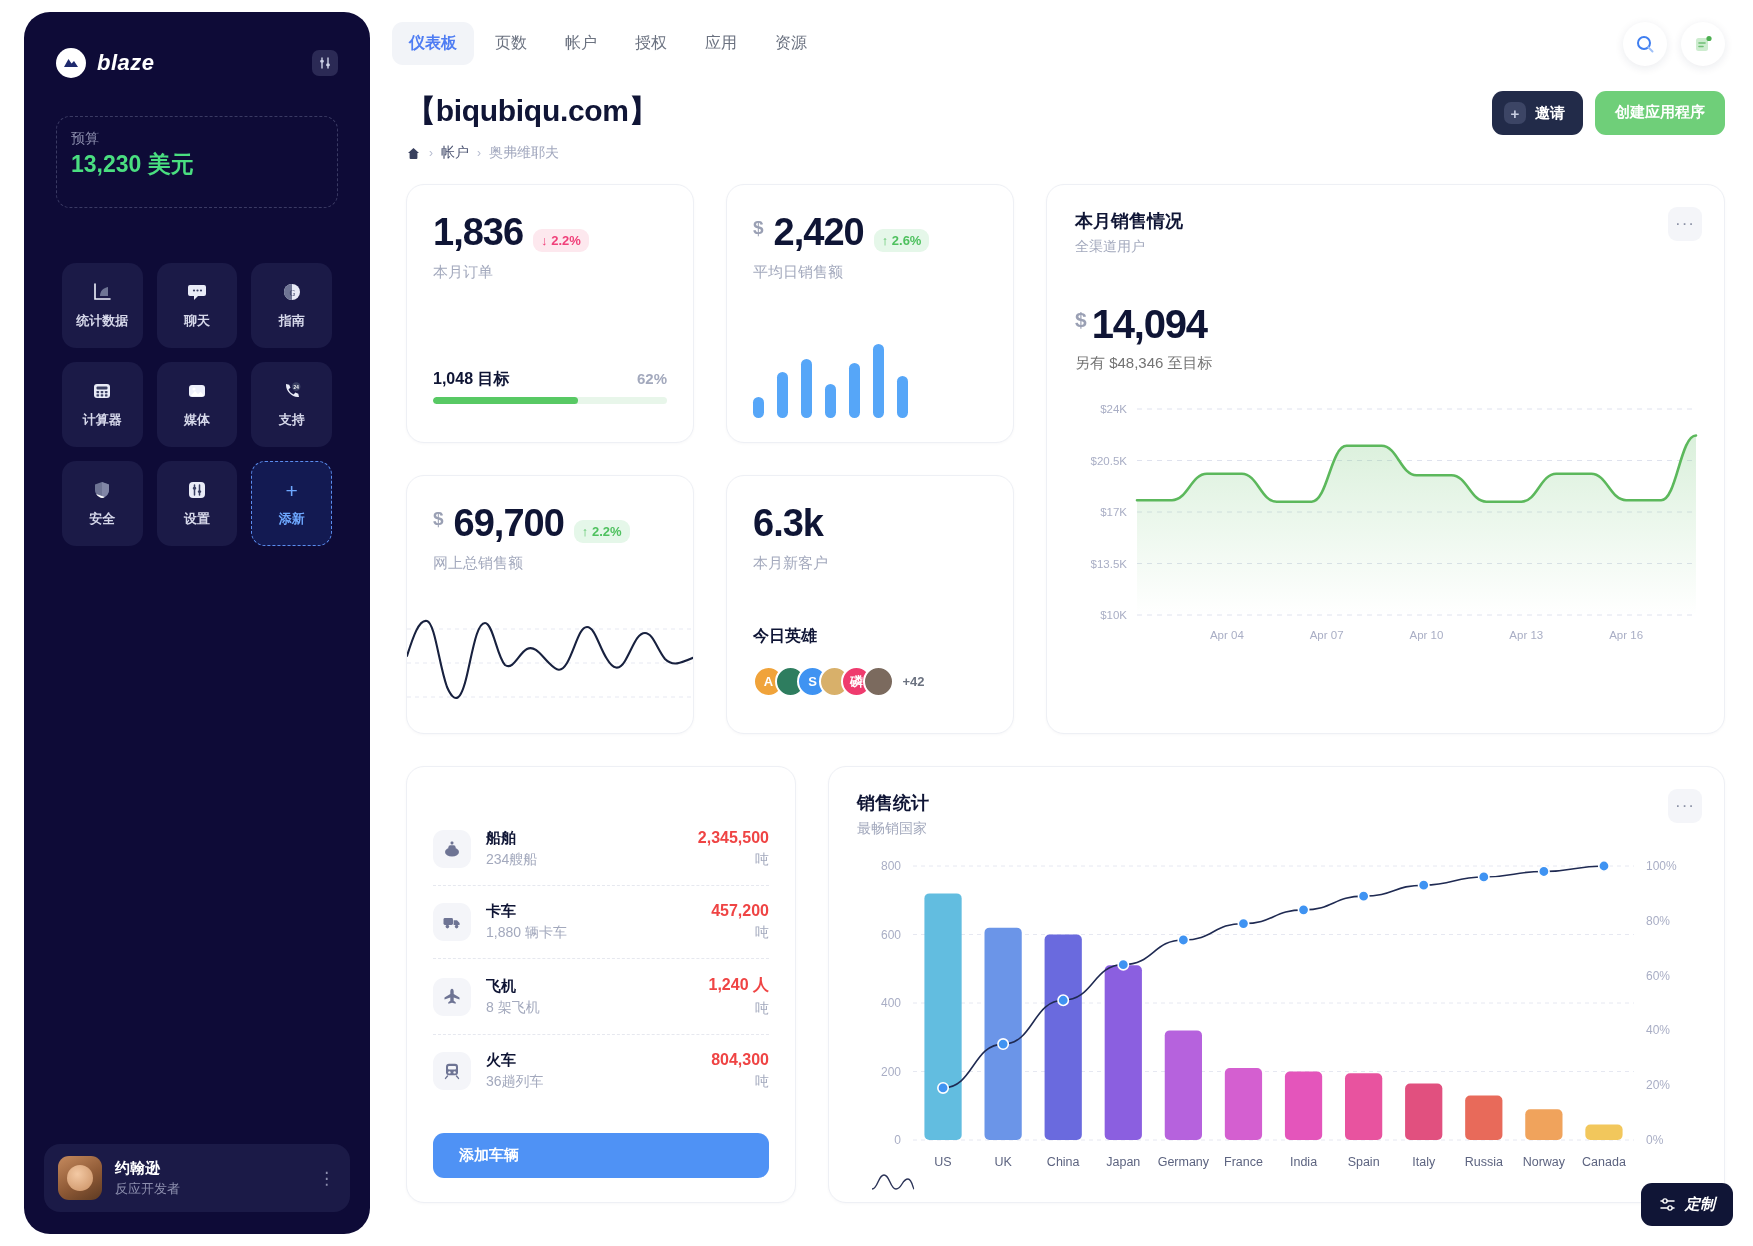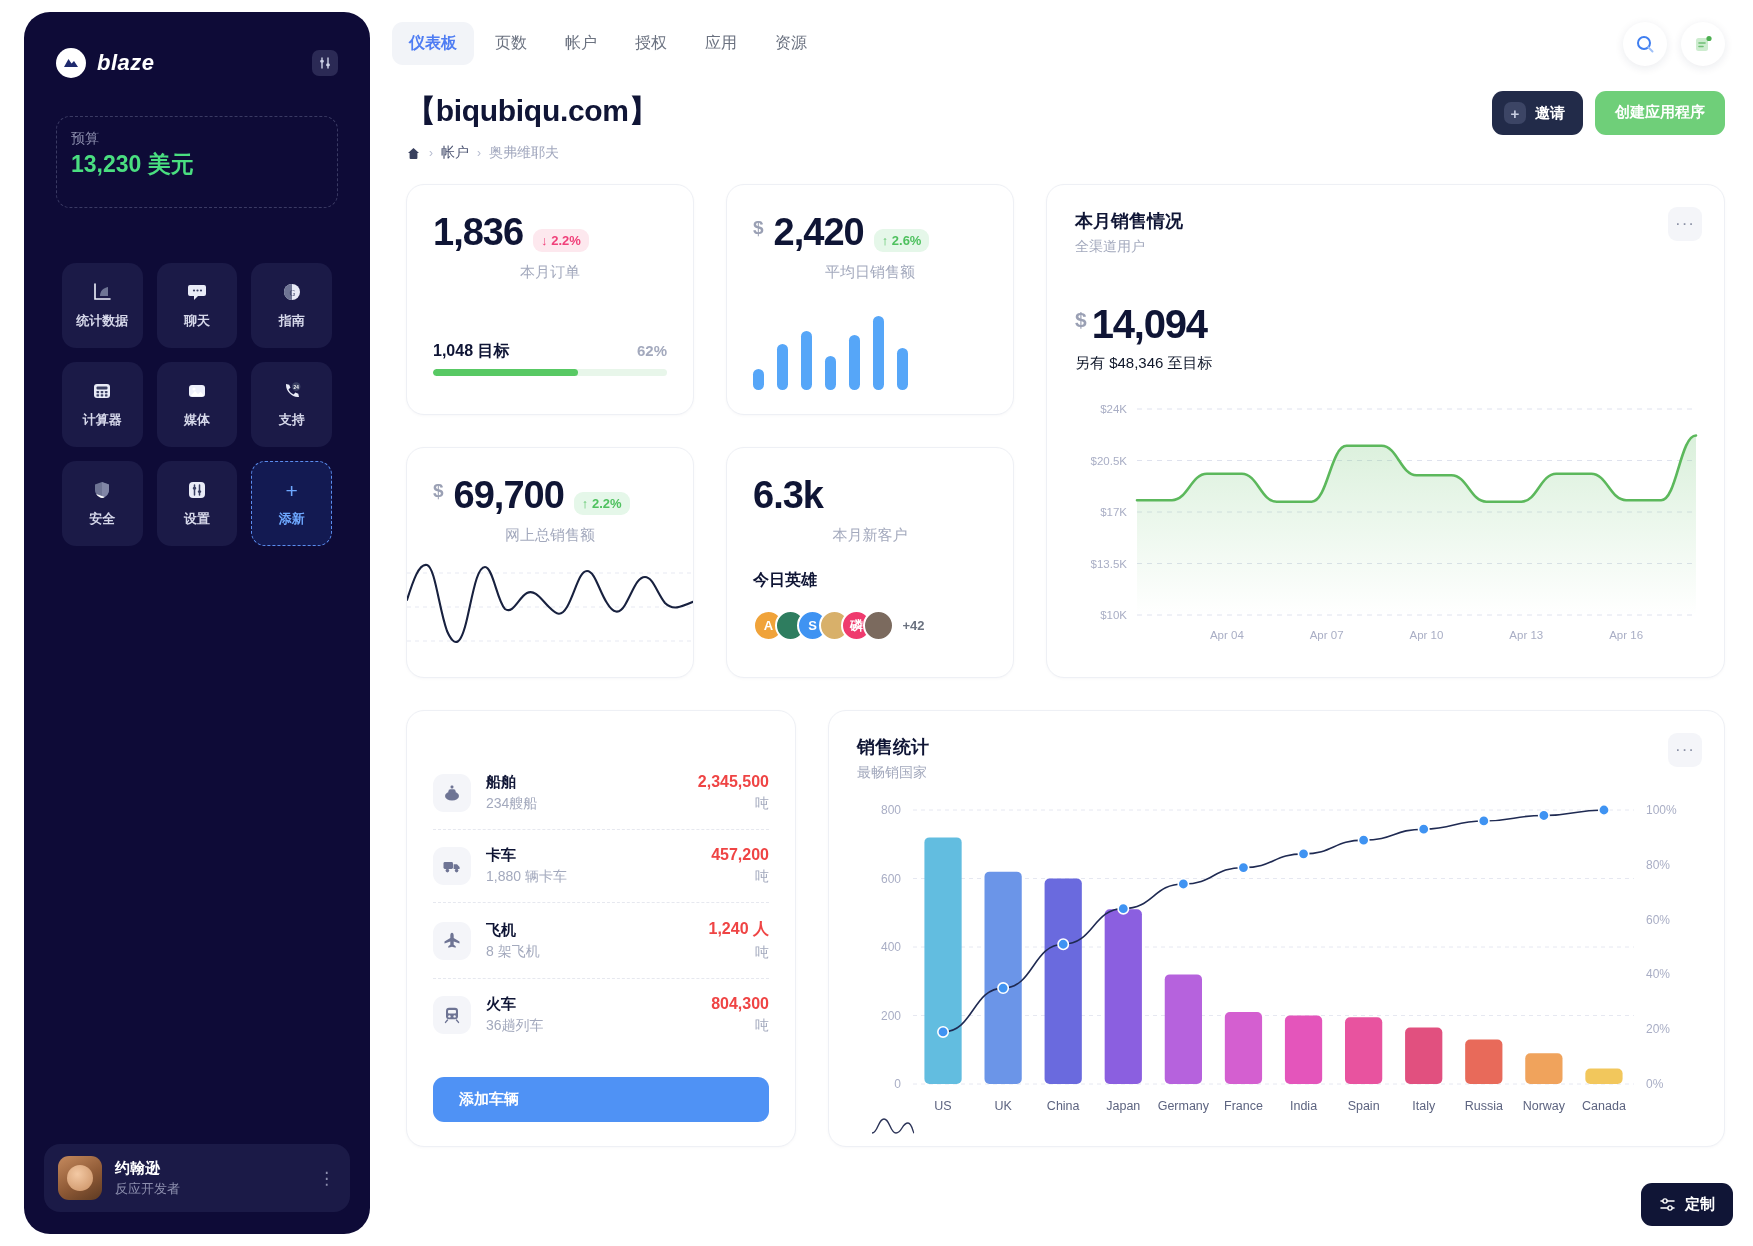--- a/index.html
+++ b/index.html
@@ -116,21 +116,21 @@
   }
 
   
   .content { padding: 22px 28px 0 36px; }
   .row1 { display: flex; gap: 32px; }
   .col-small { width: 288px; flex: 0 0 auto; display: flex; flex-direction: column; gap: 32px; }
   .card {
     background: #fff; border: 1px solid #eef0f5; border-radius: 18px;
     box-shadow: 0 1px 3px rgba(20,30,70,.03);
   }
-  .kpi { padding: 26px 26px 34px 26px; height: 231px; position: relative; overflow: hidden; text-align: center; }
+  .kpi { padding: 26px 26px 34px 26px; height: 259px; position: relative; overflow: hidden; }
   .kpi-top { display: flex; align-items: baseline; gap: 10px; }
   .kpi-cur { font-size: 19px; color: #9aa0b4; font-weight: 600; align-self: flex-start; margin-top: 6px; }
   .kpi-value { font-size: 38px; font-weight: 700; color: #0f1535; letter-spacing: -1px; }
   .pill { font-size: 13px; font-weight: 700; border-radius: 9px; padding: 4px 8px; white-space: nowrap; }
   .pill.down { background: #fde8ee; color: #f0407a; }
   .pill.up { background: #e5f7e9; color: #4fc15f; }
   .kpi-sub { color: #a3a9bd; font-size: 15px; margin-top: 9px; }
 
   .goal-row { position: absolute; left: 26px; right: 26px; bottom: 52px;
               display: flex; justify-content: space-between; align-items: baseline; }
@@ -161,21 +161,21 @@
   .c-title { font-size: 18px; font-weight: 700; color: #0f1535; }
   .c-sub { font-size: 14px; color: #a3a9bd; margin-top: 5px; }
   .dots-btn {
     position: absolute; right: 22px; top: 22px; width: 34px; height: 34px;
     border-radius: 9px; background: #f4f5f9; color: #8b91a6;
     display: flex; align-items: center; justify-content: center; font-size: 17px; letter-spacing: 1px;
   }
   .big-amt { display: flex; align-items: flex-start; gap: 5px; margin-top: 46px; }
   .big-amt .cur { font-size: 21px; color: #9aa0b4; font-weight: 600; margin-top: 6px; }
   .big-amt .val { font-size: 40px; font-weight: 700; color: #0f1535; letter-spacing: -1.2px; }
-  .amt-sub { color: #0f172a; font-size: 15px; margin-top: 7px; }
+  .amt-sub { color: #737373; font-size: 15px; margin-top: 7px; }
 
   .row2 { display: flex; gap: 32px; margin-top: 32px; }
   .fleet-card { width: 390px; flex: 0 0 auto; padding: 26px 26px 24px 26px; position: relative; }
   .fleet-head { display:flex; align-items:flex-start; justify-content: space-between; }
   .inspect-btn { background: #f4f5f9; color: #7e84a0; font-size: 14px; padding: 9px 14px; border-radius: 10px; font-weight: 500; }
   .fleet-list { margin-top: 20px; }
   .fleet-row { display: flex; align-items: center; gap: 15px; padding: 16px 0; border-bottom: 1.5px dashed #e6e8ef; }
   .fleet-row:last-child { border-bottom: none; }
   .fleet-ico { width: 38px; height: 38px; border-radius: 11px; background: #f4f5f9; display:flex; align-items:center; justify-content:center; }
   .fl-name { font-size: 15px; font-weight: 700; color: #0f1535; }
@@ -185,21 +185,21 @@
   .fl-unit { font-size: 14px; color: #a3a9bd; margin-top: 4px; }
   .add-vehicle { display: block; margin: 26px auto 0 auto; background: #4f92f5; color: #fff;
                  font-size: 15px; font-weight: 600; padding: 13px 26px; border-radius: 11px; }
 
   .stats-card { flex: 1; padding: 24px 28px 16px 28px; position: relative; }
 
   
   .fab {
     position: absolute; right: 20px; bottom: 20px; background: #101536; color: #fff;
     border-radius: 11px; padding: 12px 18px; display: flex; align-items: center; gap: 9px;
-    font-size: 15px; font-weight: 600;
+    font-size: 15px; font-weight: 600; font-style: italic;
   }
   svg { display: block; }
 </style>
 </head>
 <body>
 
 <div class="app">
 
   <aside class="sidebar">
     <div class="sb-top">

